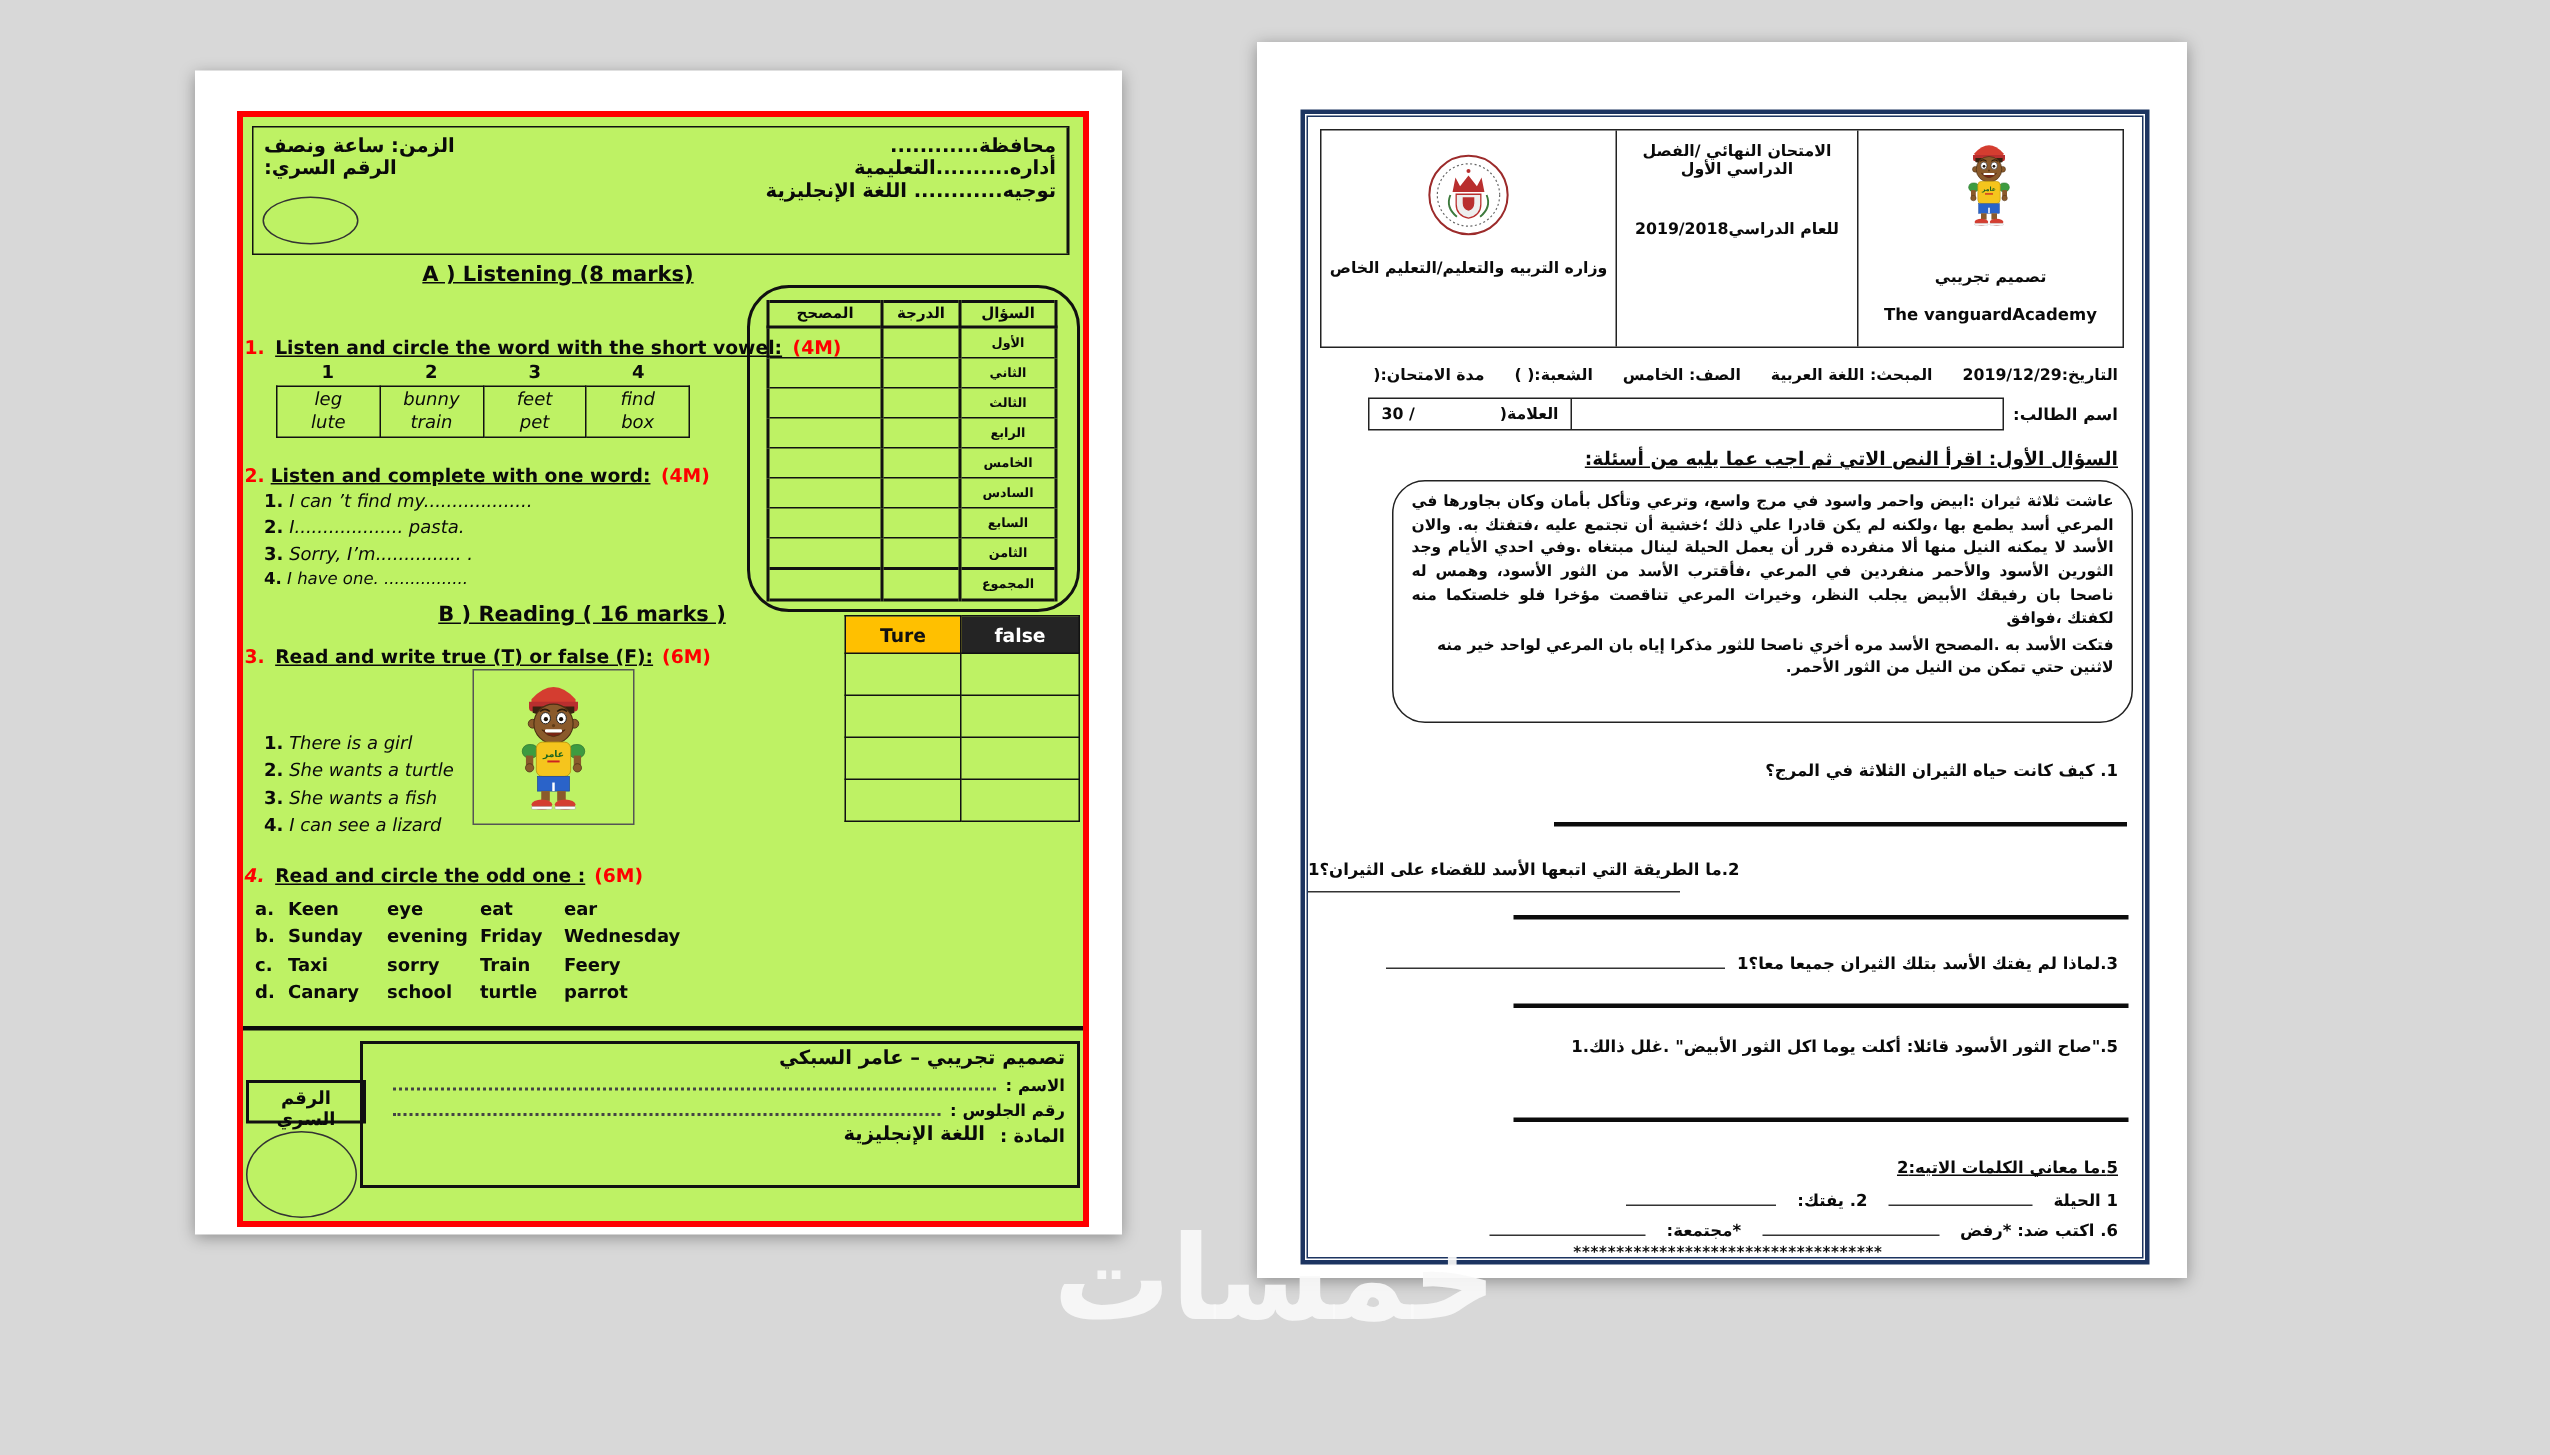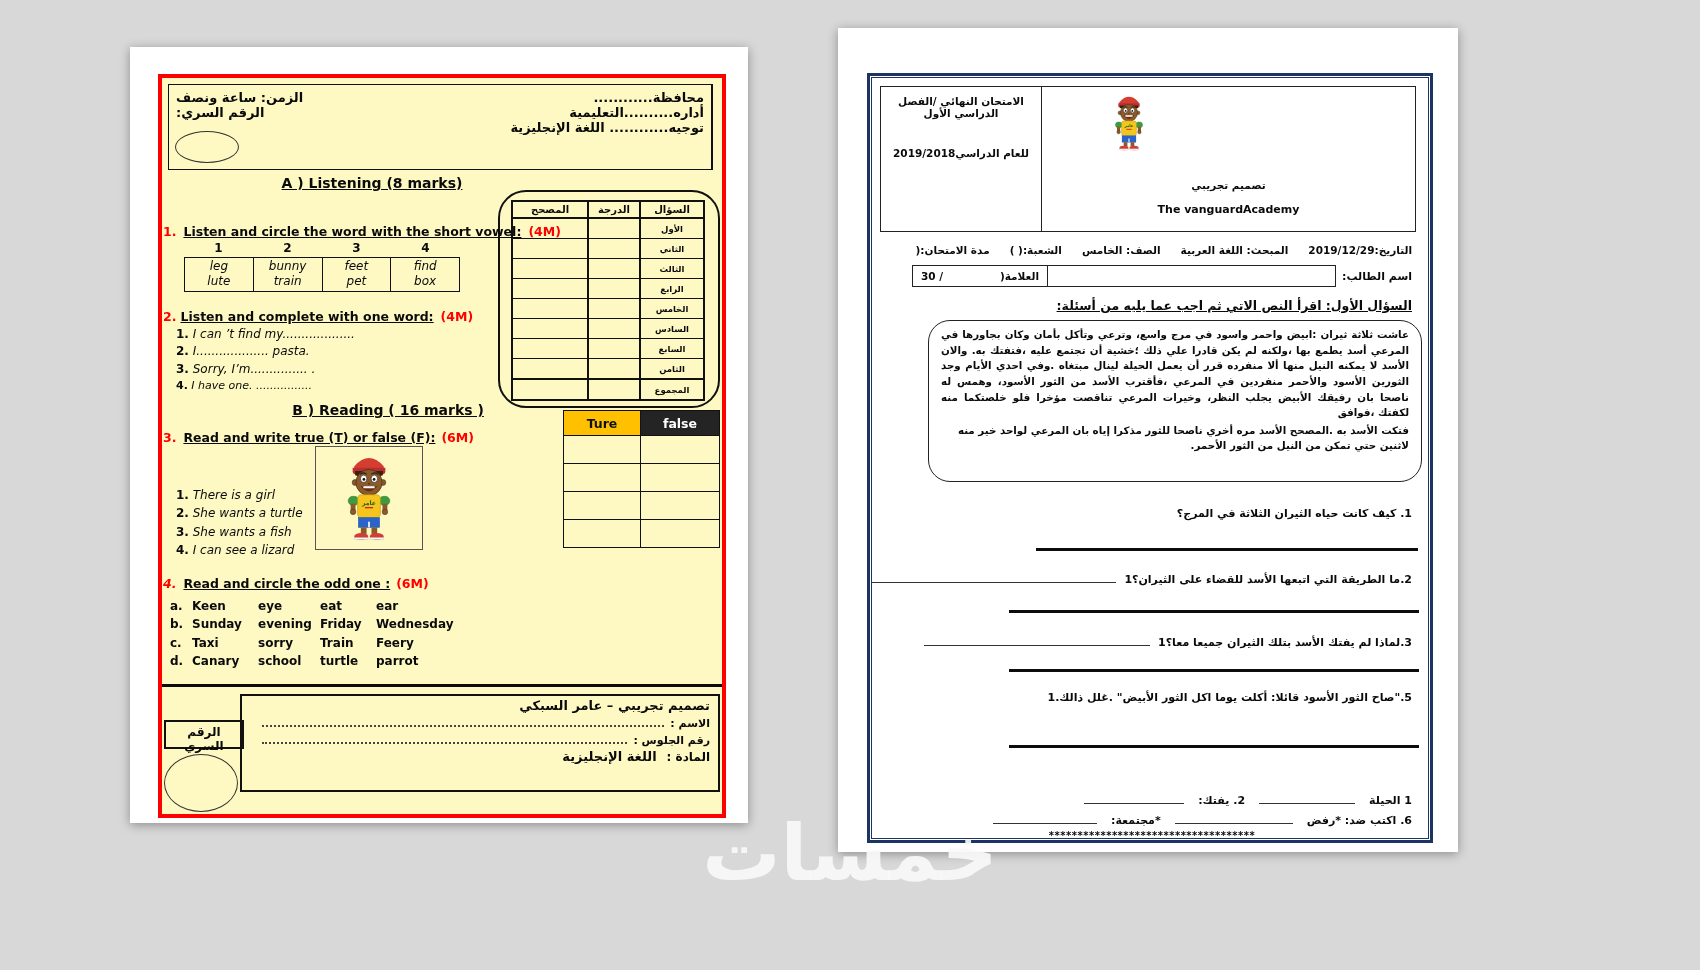--- a/index.html
+++ b/index.html
@@ -12,21 +12,21 @@
   .page{position:absolute;background:#fff;box-shadow:0 2px 10px rgba(0,0,0,.35)}
   .ar{direction:rtl;unicode-bidi:isolate}
   .b{font-weight:bold}
   .i{font-style:italic}
   .u{text-decoration:underline}
   .tc{text-align:center}
   .red{color:#fe0000}
   table{border-collapse:collapse}
 
   
-  .red-box{position:absolute;border:4px solid #fe0000;background:#fef9c3}
+  .red-box{position:absolute;border:4px solid #fe0000;background:#bef264}
   .lp-header{position:absolute;display:flex;border:1.5px solid #111}
   .lp-cell{border-left:0;padding:5px 7px 3px 7px;position:relative}
   .lp-cell + .lp-cell{border-right:0;border-left:0;border-inline-start:1.5px solid #111}
   .hline3{position:absolute;height:3px;background:#0c0c0c}
   .thin{border-bottom:1.3px solid #333;display:inline-block;margin-bottom:3px}
 
   .grade-table th,.grade-table td{border:1px solid #111}
   .grade-table{border:2px solid #111}
   .grade-table th{border-bottom:2px solid #111;border-left:2px solid #111;border-right:2px solid #111;font-size:10px;padding:2px 2px;font-weight:bold}
   .grade-table td{height:17px;border-left:2px solid #111;border-right:2px solid #111}
@@ -324,20 +324,26 @@
     <div class="abs ar b tc" style="left:2px;top:642px;width:76px;height:22px;border:2px solid #111;font-size:12px;padding-top:3px;">الرقم السري</div>
     <div class="abs" style="left:2px;top:676px;width:72px;height:56px;border:1.6px solid #333;border-radius:50%;"></div>
   </div>
 </div>
 
 <div class="page" style="left:838px;top:28px;width:620px;height:824px;">
   <div class="navy-box" style="left:29px;top:45px;width:560px;height:764px;">
     <div class="navy-inner">
 
       <div class="rp-header" style="left:8px;top:8px;width:534px;height:144px;">
+        <div class="rp-cell tc" style="width:196px;">
+          <svg width="58" height="58" class="abs" style="left:69px;top:14px">
+              <use href="#ministry-logo"></use>
+            </svg>
+          <div class="abs ar b" style="left:0;top:86px;width:100%;font-size:10.5px">وزاره التربيه والتعليم/التعليم الخاص</div>
+        </div>
         <div class="rp-cell tc" style="width:160px;">
           <div class="ar b" style="font-size:10.5px;margin-top:8px">الامتحان النهائي /الفصل الدراسي الأول</div>
           <div class="ar b" style="font-size:10.5px;margin-top:28px">للعام الدراسي2019/2018</div>
         </div>
         <div class="rp-cell tc" style="flex:1;">
           <svg width="50" height="64" class="abs" style="left:62px;top:4px">
               <use href="#boy"></use>
             </svg>
           <div class="abs ar b" style="left:0;top:92px;width:100%;font-size:10.5px">تصميم تجريبي</div>
           <div class="abs b" style="left:0;top:116px;width:100%;font-size:11px">The vanguardAcademy</div>
@@ -367,37 +373,40 @@
       <div class="abs ar" style="left:56px;top:242px;width:468px;height:148px;border:1.6px solid #222;border-radius:22px;padding:6px 12px;">
         <div class="b" style="font-size:10.3px;line-height:1.52;text-align:justify">عاشت ثلاثة ثيران :ابيض واحمر واسود في مرج واسع، وترعي وتأكل بأمان وكان بجاورها في المرعي أسد يطمع بها ،ولكنه لم يكن قادرا علي ذلك ؛خشية أن تجتمع عليه ،فتفتك به. والان الأسد لا يمكنه النيل منها ألا منفرده قرر أن يعمل الحيلة لينال مبتغاه .وفي احدي الأيام وجد الثورين الأسود والأحمر منفردين في المرعي ،فأقترب الأسد من الثور الأسود، وهمس له ناصحا بان رفيقك الأبيض يجلب النظر، وخيرات المرعي تناقصت مؤخرا فلو خلصتكما منه لكفتك ،فوافق</div>
         <div class="b" style="font-size:10.3px;line-height:1.52;text-align:right;margin-top:2px">فتكت الأسد به .المصحح الأسد مره أخري ناصحا للثور مذكرا إياه بان المرعي لواحد خير منه لاثنين حتي تمكن من النيل من الثور الأحمر.</div>
       </div>
 
       <div class="qline" style="left:0;top:429px;width:540px;padding-right:14px;">
         <span class="ar qtext">1. كيف كانت حياه الثيران الثلاثة في المرج؟</span>
       </div>
       <div class="hline3" style="left:164px;top:470px;width:382px;"></div>
 
-      <div class="qline" style="left:0;top:495px;width:540px;padding-right:14px;">
+      <div class="qline" style="left:0;top:495px;width:540px;padding-right:14px;flex-direction:column;">
         <span class="ar qtext">2.ما الطريقة التي اتبعها الأسد للقضاء على الثيران؟1</span>
         <span class="thin" style="width:248px"></span>
       </div>
       <div class="hline3" style="left:137px;top:532px;width:410px;"></div>
 
       <div class="qline" style="left:0;top:558px;width:540px;padding-right:14px;">
         <span class="ar qtext">3.لماذا لم يفتك الأسد بتلك الثيران جميعا معا؟1</span>
         <span class="thin" style="width:226px"></span>
       </div>
       <div class="hline3" style="left:137px;top:591px;width:410px;"></div>
 
       <div class="qline" style="left:0;top:613px;width:540px;padding-right:14px;">
         <span class="ar qtext">5."صاح الثور الأسود قائلا: أكلت يوما اكل الثور الأبيض" .غلل ذالك.1</span>
       </div>
       <div class="hline3" style="left:137px;top:667px;width:410px;"></div>
 
+      <div class="qline" style="left:0;top:694px;width:540px;padding-right:14px;">
+        <span class="ar qtext u">5.ما معاني الكلمات الاتيه:2</span>
+      </div>
       <div class="qline" style="left:0;top:716px;width:540px;padding-right:16px;gap:14px;">
         <span class="ar qtext">1 الحيلة</span>
         <span class="thin" style="width:96px"></span>
         <span class="ar qtext">2. يفتك:</span>
         <span class="thin" style="width:100px"></span>
       </div>
       <div class="qline" style="left:0;top:736px;width:540px;padding-right:16px;gap:14px;">
         <span class="ar qtext">6. اكتب ضد: *رفض</span>
         <span class="thin" style="width:118px"></span>
         <span class="ar qtext">*مجتمعة:</span>

